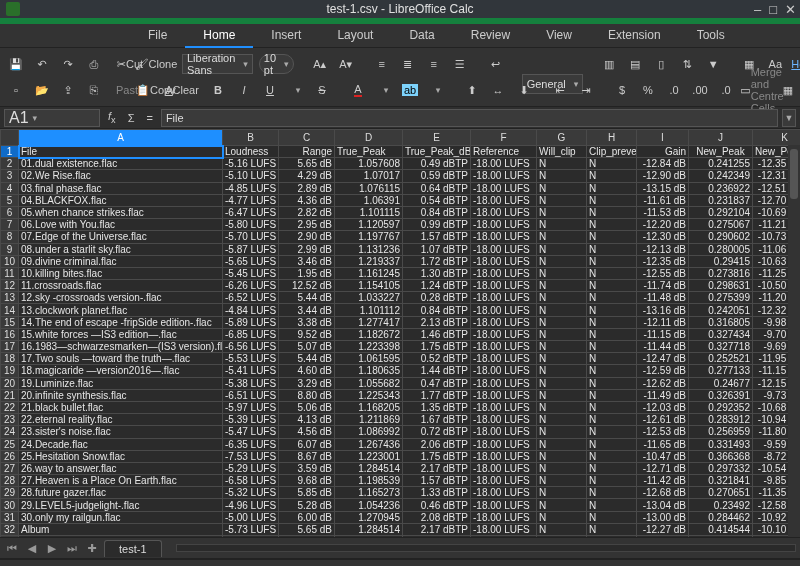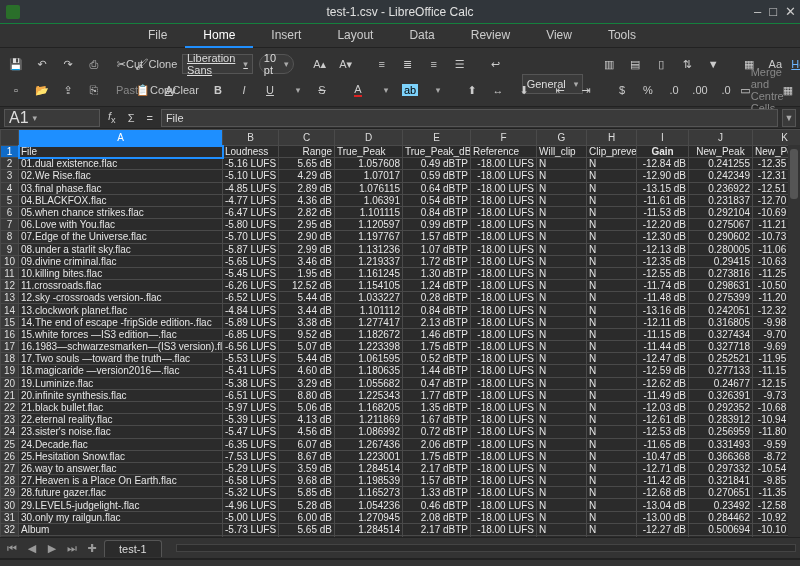--- a/index.html
+++ b/index.html
@@ -12,21 +12,21 @@
     overflow: hidden;
     font-size: 11px;
   }
   .titlebar {
     height: 24px;
     background: #31363b;
     display: flex;
     align-items: center;
     justify-content: center;
     position: relative;
-    border-bottom: 1px solid #15803d;
+    border-bottom: 6px solid #15803d;
   }
   .titlebar .title { color: #e0e0e0; font-size: 12px; }
   .win-controls { position: absolute; right: 4px; display:flex; gap:8px; color:#ccc; }
   .win-controls span { cursor: pointer; font-size: 13px; }
   .win-icon { position:absolute; left:6px; width:14px; height:14px; background:#2a6f2a; border-radius:2px; }
 
   .menubar {
     height: 24px;
     background: #333;
     display: flex;
@@ -44,21 +44,21 @@
     border-bottom: 1px solid #222;
     padding: 3px 6px;
   }
   .trow { display:flex; align-items:center; gap:6px; height:26px; }
   .tbtn { min-width:20px; height:20px; display:flex; align-items:center; justify-content:center; color:#ccc; font-size:11px; cursor:pointer; padding:0 4px; border-radius:2px; }
   .tsep { width:1px; height:18px; background:#555; margin:0 2px; }
   .combo {
     background:#3a3a3a; border:1px solid #555; color:#ddd;
     height:20px; padding:0 4px; font-size:11px; display:flex; align-items:center; gap:4px;
   }
-  .combo.font { width:92px;text-decoration:underline; }
+  .combo.font { width:92px; }
   .combo.size { width:46px;border-radius:10px; }
   .combo.style { width:76px;margin-top:39px; }
   .caret-dn::after { content:"▾"; color:#aaa; margin-left:4px; font-size:9px; }
   .txt-right { margin-left:auto; }
   .link { color:#6cb4ff; text-decoration: underline; cursor:pointer; }
 
   .cellref-row {
     display:flex; align-items:center; height:22px; background:#2e2e2e;
     border-bottom:1px solid #222; padding:0 4px; gap:4px;
   }
@@ -89,21 +89,21 @@
     height: 16px; position:sticky; top:0;
   }
   table.sheet thead th.sel { background:#1e8fff; color:#fff; }
   table.sheet tbody th {
     background:#3a3a3a; color:#ddd; text-align:center; font-weight:normal; width:18px;
   }
   table.sheet tbody tr.hdr th { background:#106bc8; color:#fff; }
   .c-file { width: 204px; text-align:left; }
   .c-num  { width: 56px; text-align:right; }
   .c-num2 { width: 68px; text-align:right; }
-  .c-ref  { width: 66px; text-align:right; }
+  .c-ref  { width: 66px; text-align:left; }
   .c-yn   { width: 50px; text-align:left; }
   .c-gain { width: 52px; text-align:right; }
   .c-np   { width: 64px; text-align:right; }
   .cursor-cell { outline: 2px solid #1f8fff; outline-offset:-1px; background:#2b2b2b; }
   .vscroll {
     position:absolute; right:0; top:16px; bottom:0; width:12px; background:#333;
   }
   .vscroll .thumb { position:absolute; left:2px; right:2px; top:4px; height:50px; background:#555; border-radius:3px; }
 
   .sheet-tabs {
@@ -141,20 +141,21 @@
 <div class="menubar">
   <div class="spacer"></div>
   <div id="menuitems" style="display: flex;">
       <div class="mitem">File</div>
       <div class="mitem active">Home</div>
       <div class="mitem">Insert</div>
       <div class="mitem">Layout</div>
       <div class="mitem">Data</div>
       <div class="mitem">Review</div>
       <div class="mitem">View</div>
+      <div class="mitem">Extension</div>
       <div class="mitem">Tools</div>
     </div>
 </div>
 
 <div class="toolbar">
   <div class="trow">
     <span class="tbtn">💾</span>
     <span class="tbtn">↶</span>
     <span class="tbtn">↷</span>
     <span class="tbtn">⎙</span>
@@ -286,21 +287,21 @@
         <tr class="hdr">
           <th>1</th>
           <td class="c-file cursor-cell" style="text-align: left;">File</td>
           <td class="c-num" style="text-align: left;">Loudness</td>
           <td class="c-num" style="text-align: right;">Range</td>
           <td class="c-num2" style="text-align: left;">True_Peak</td>
           <td class="c-num2" style="text-align: left;">True_Peak_dBTP</td>
           <td class="c-ref" style="text-align: left;">Reference</td>
           <td class="c-yn" style="text-align: left;">Will_clip</td>
           <td class="c-yn" style="text-align: left;">Clip_prevent</td>
-          <td class="c-gain" style="text-align: center; font-weight: bold;">Gain</td>
+          <td class="c-gain" style="text-align: right;">Gain</td>
           <td class="c-np" style="text-align: center; margin-top: 44px;">New_Peak</td>
           <td class="c-np" style="text-align: left;">New_Peak_DBTP</td>
         </tr>
         <tr>
           <th>2</th>
           <td class="c-file">01.dual existence.flac</td>
           <td class="c-num">-5.16 LUFS</td>
           <td class="c-num">5.65 dB</td>
           <td class="c-num2">1.057608</td>
           <td class="c-num2">0.49 dBTP</td>
@@ -721,21 +722,21 @@
           <th>32</th>
           <td class="c-file">Album</td>
           <td class="c-num">-5.73 LUFS</td>
           <td class="c-num">5.65 dB</td>
           <td class="c-num2">1.284514</td>
           <td class="c-num2">2.17 dBTP</td>
           <td class="c-ref">-18.00 LUFS</td>
           <td class="c-yn">N</td>
           <td class="c-yn">N</td>
           <td class="c-gain">-12.27 dB</td>
-          <td class="c-np">0.500694</td>
+          <td class="c-np">0.414544</td>
           <td class="c-np">-10.10 dBTP</td>
         </tr>
         <tr>
           <th>33</th>
           <td class="c-file"></td>
           <td class="c-num"></td>
           <td class="c-num"></td>
           <td class="c-num2"></td>
           <td class="c-num2"></td>
           <td class="c-ref"></td>

